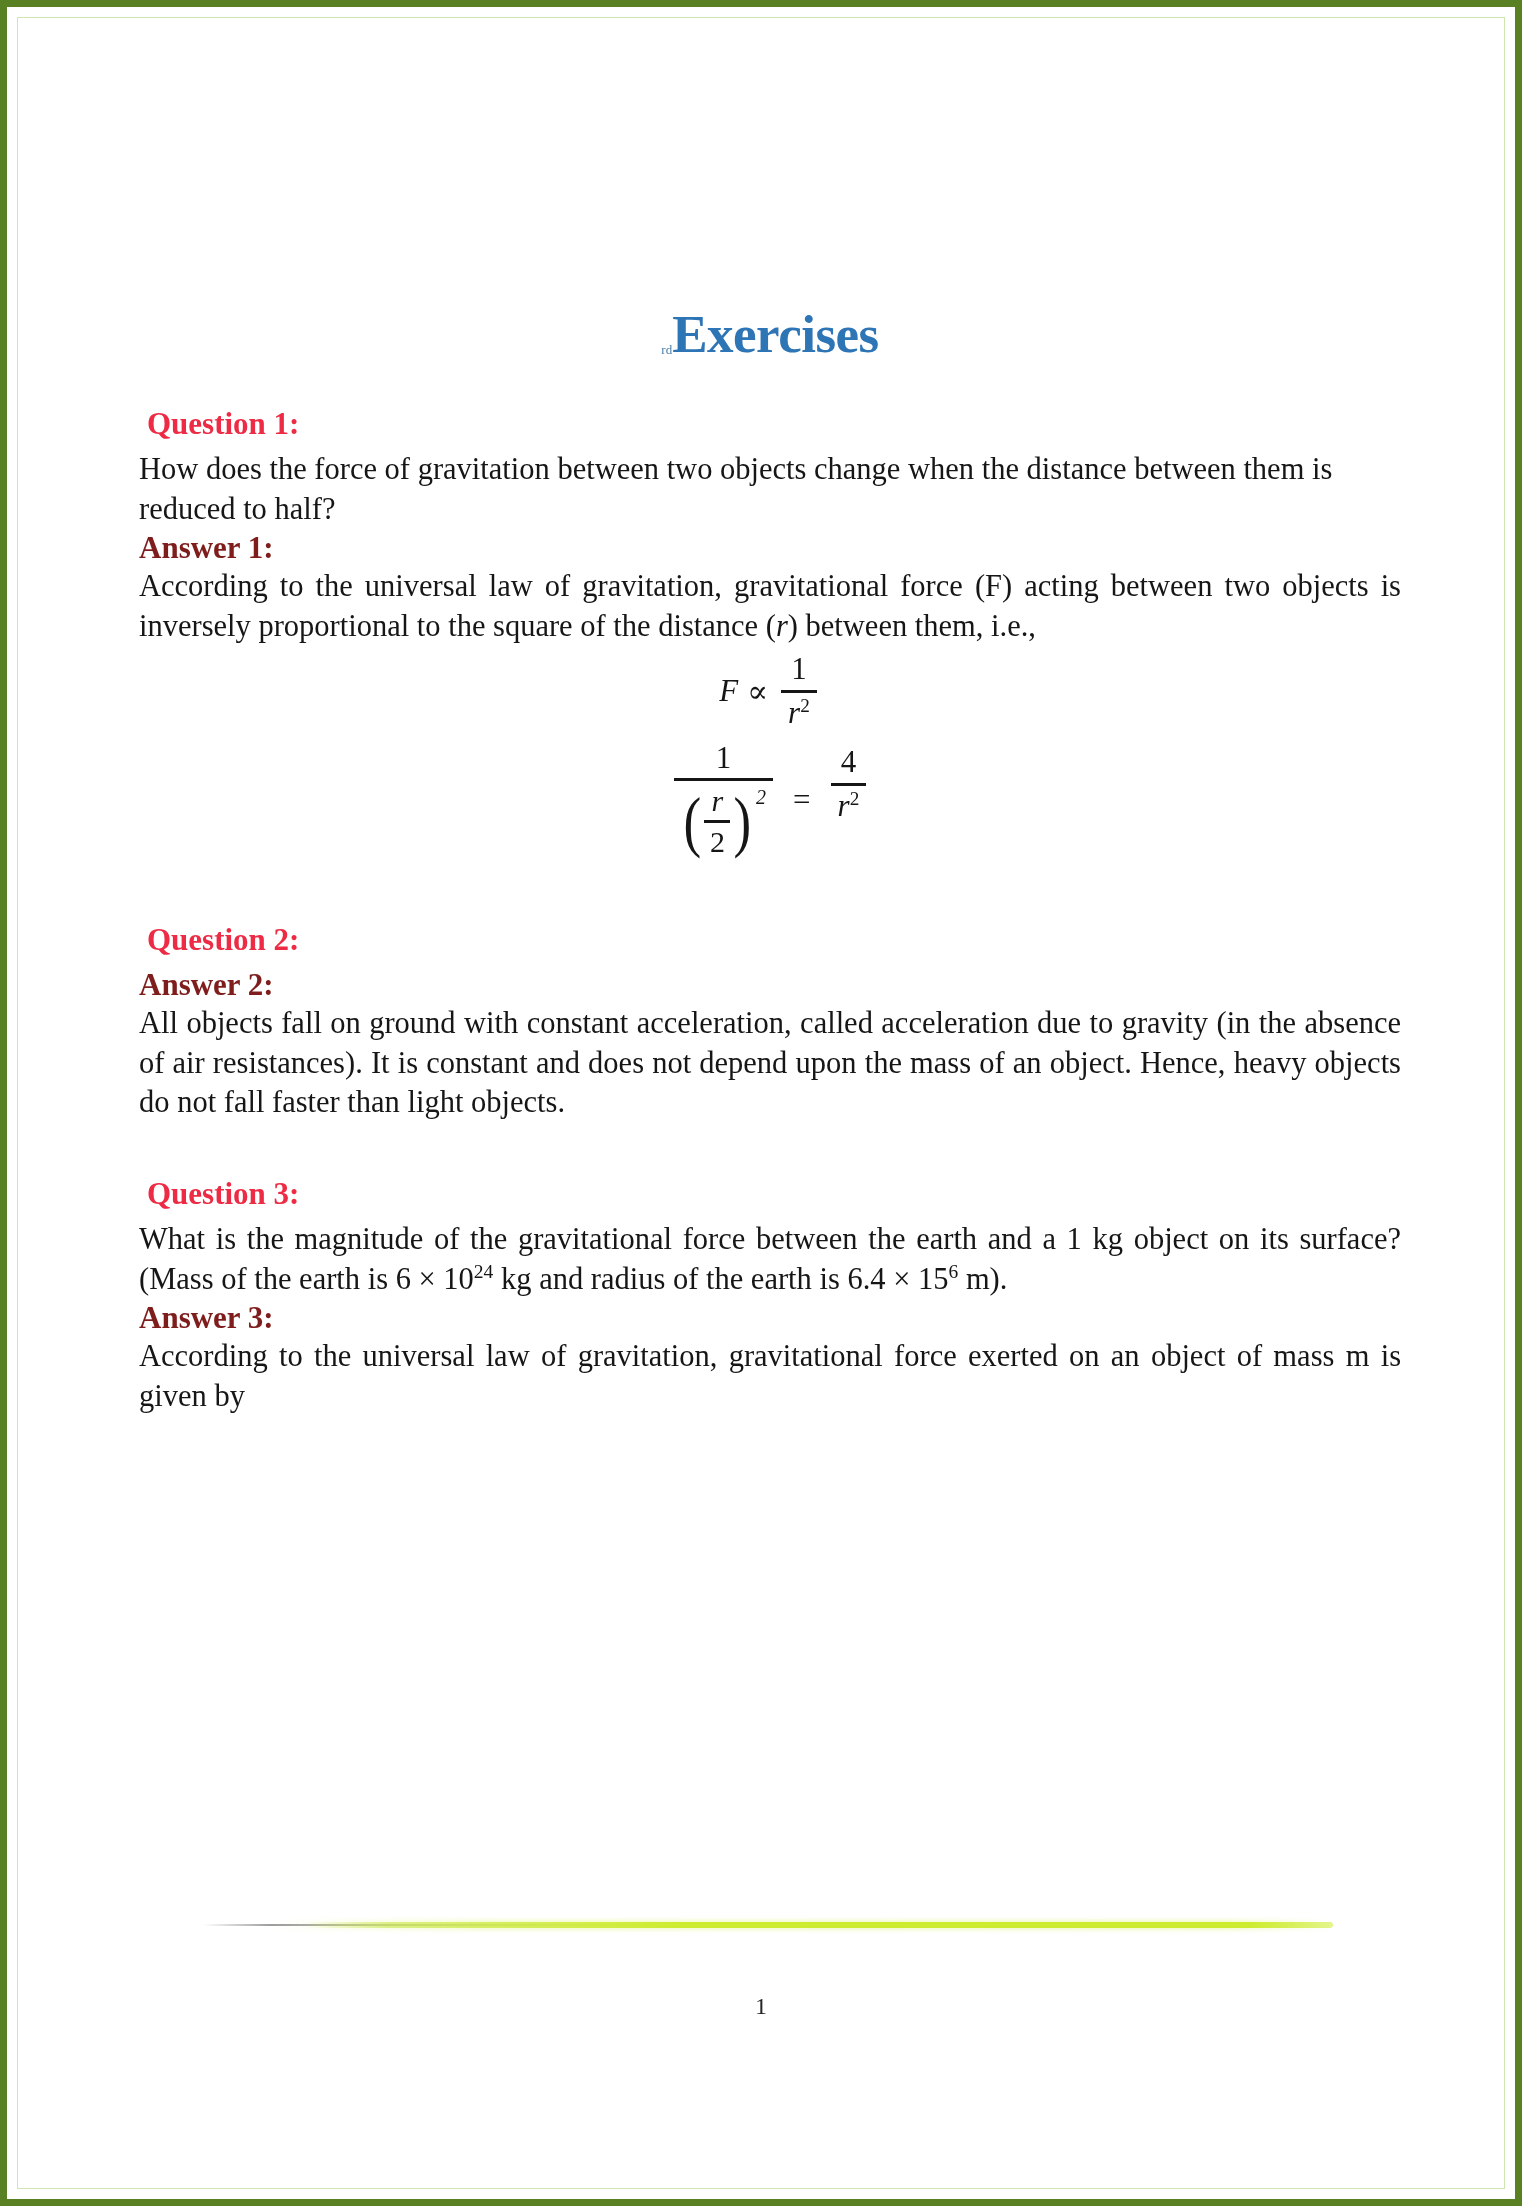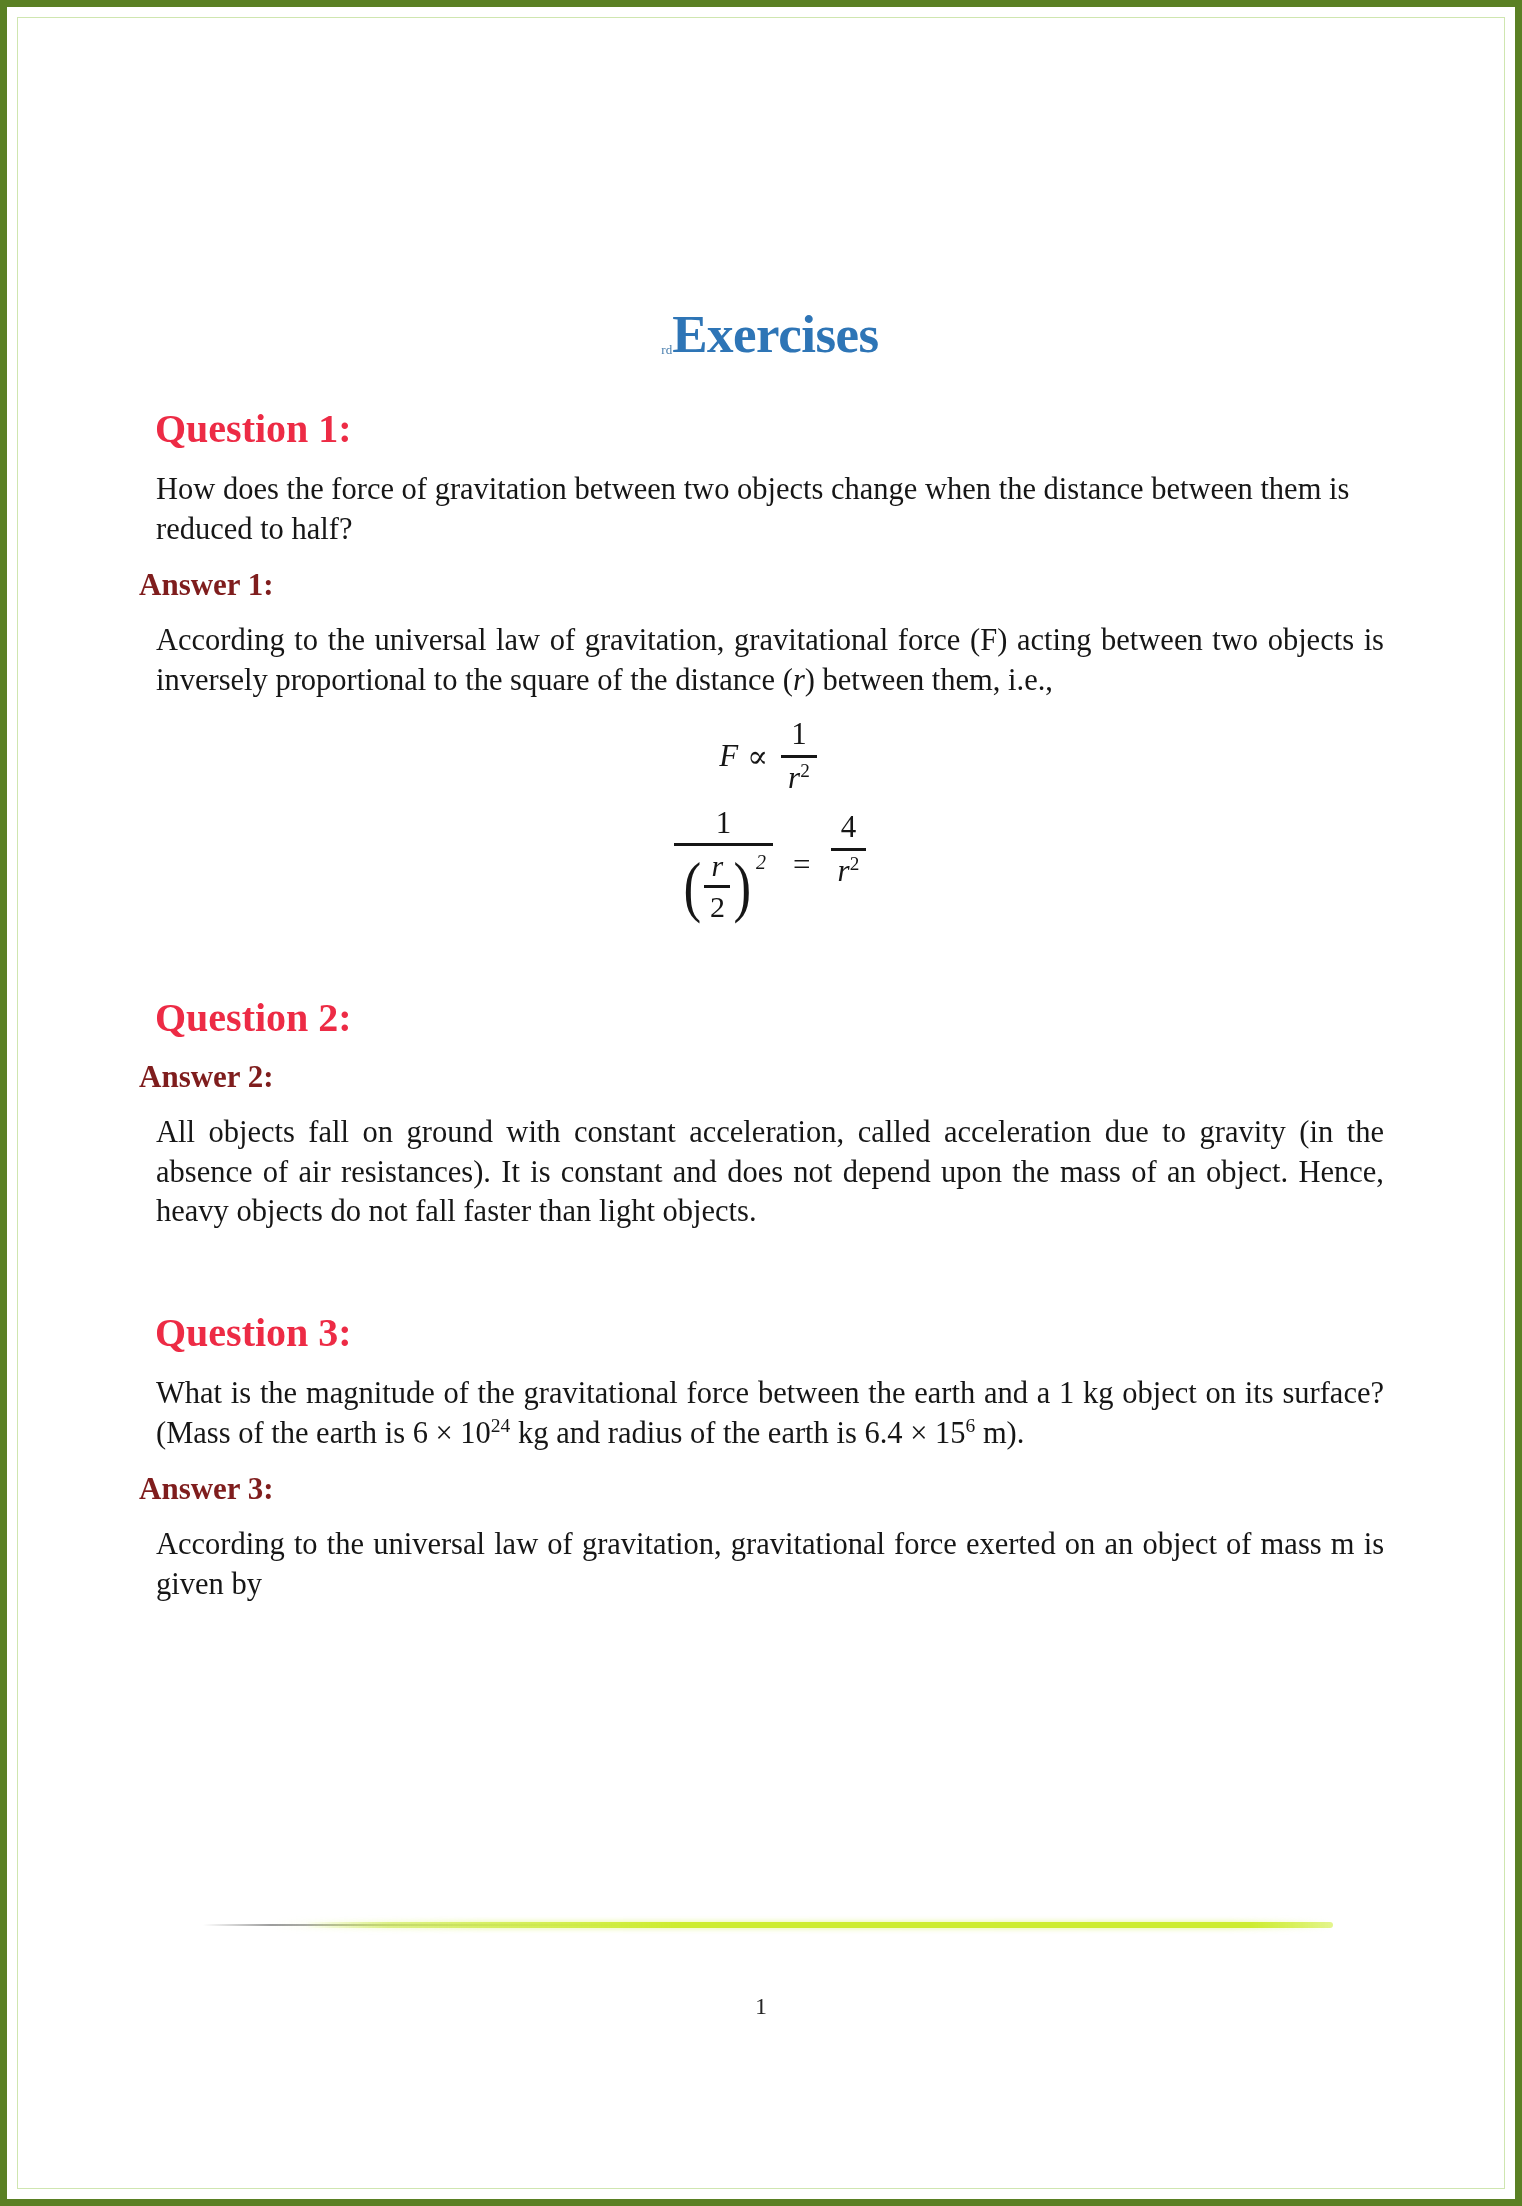--- a/index.html
+++ b/index.html
@@ -53,38 +53,38 @@
     color: #4a7fae;
     vertical-align: -2px;
     letter-spacing: 0;
     font-weight: normal;
   }
 
   
   .q-head {
     color: #ed2b45;
     font-weight: bold;
-    font-size: 40px;
+    font-size: 31px;
     line-height: 1.22;
-    margin: 16px;
+    margin: 8px;
   }
   .a-head {
     color: #7f1d1d;
     font-weight: bold;
     font-size: 31px;
     line-height: 1.22;
     margin: 0;
   }
 
   
   .para {
     color: #161616;
     font-size: 30.5px;
     line-height: 1.295;
-    margin: 17px;
+    margin: 0;
     text-align: left;
   }
   .para.justify { text-align: justify; text-align-last: left; }
   .para i { font-style: italic; }
   .para sup { font-size: 0.64em; vertical-align: super; line-height: 0; }
 
   .blk { margin-bottom: 0; }
   .gap-section { height: 44px; }
 
   

